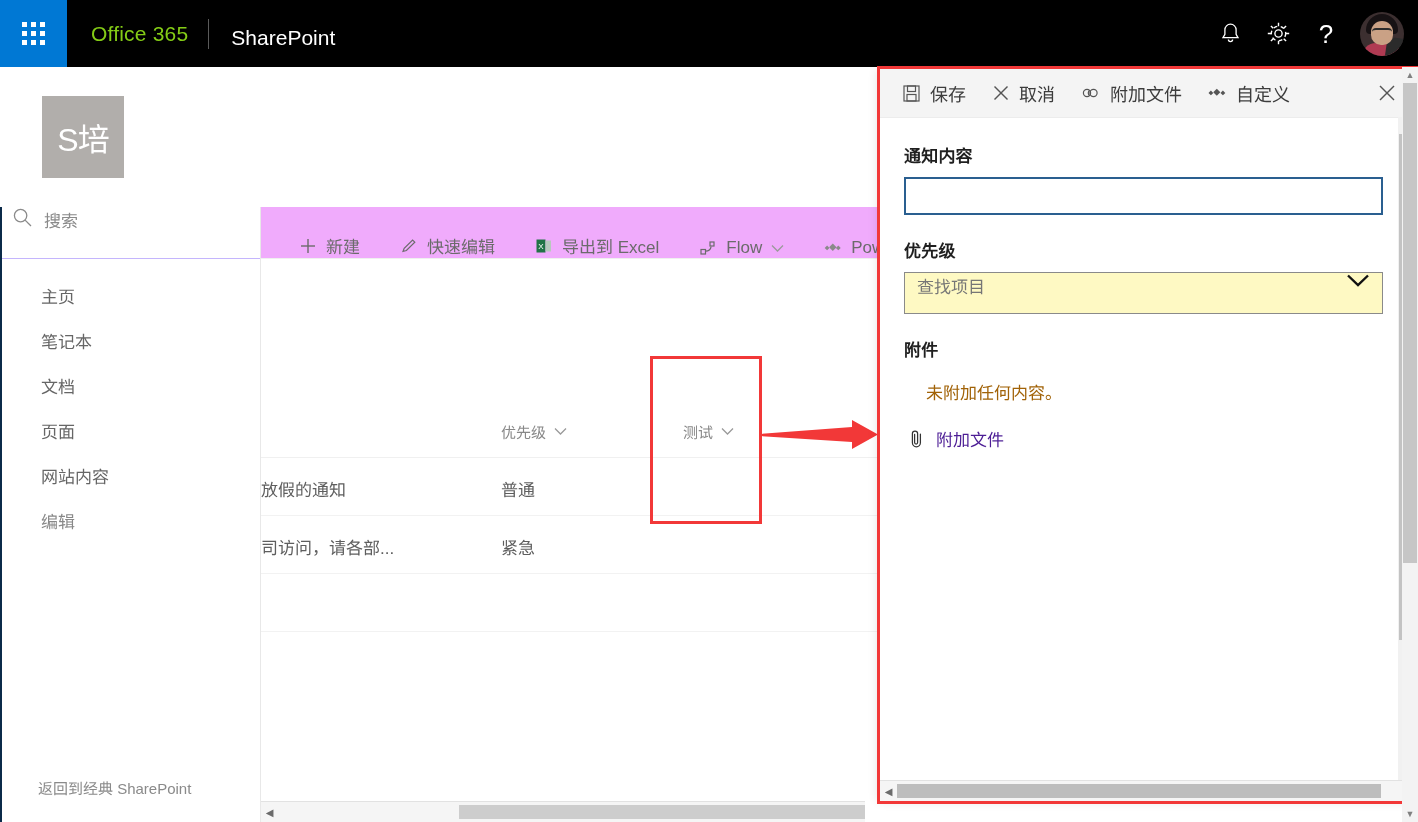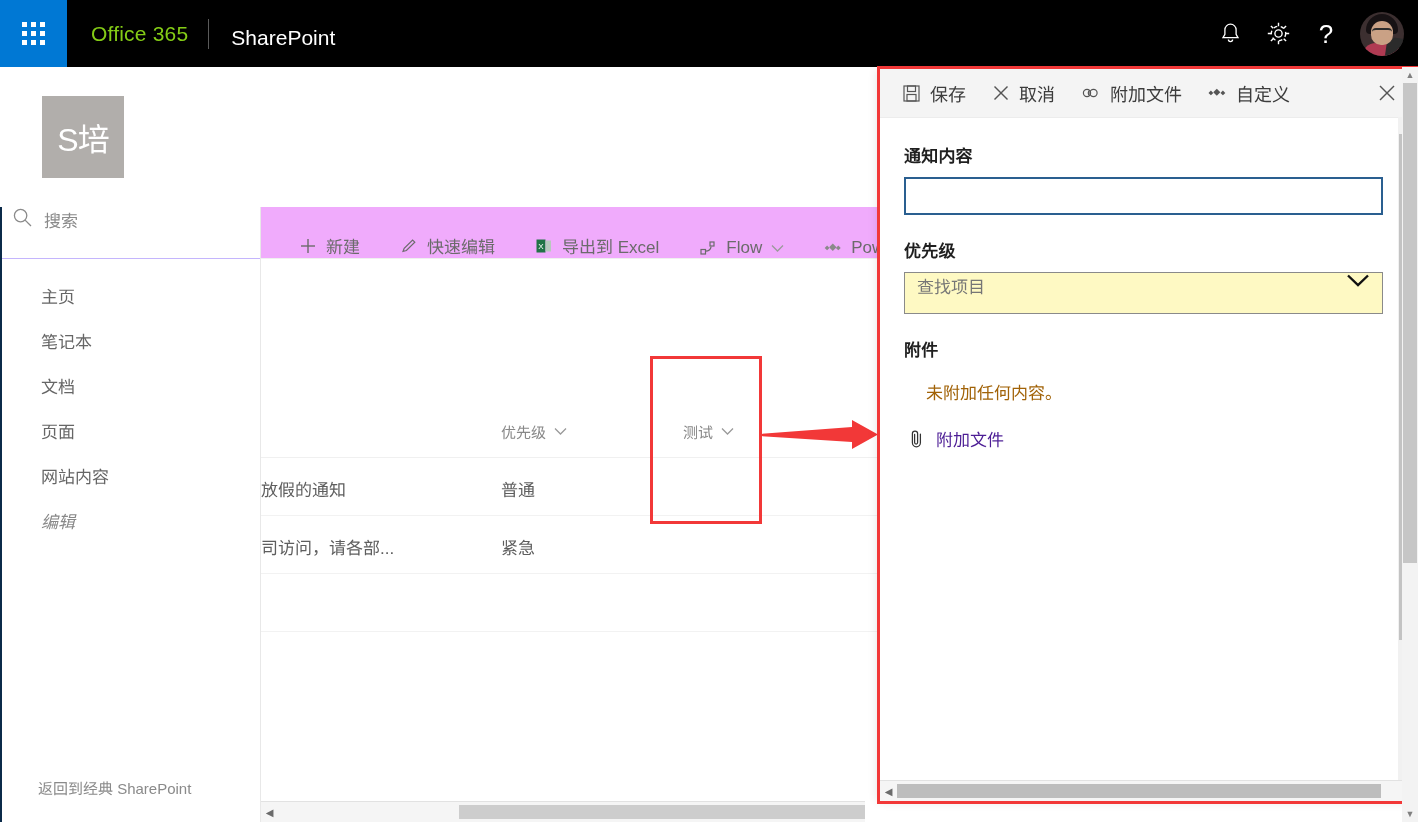--- a/index.html
+++ b/index.html
@@ -95,21 +95,21 @@
     height: 51px; display: flex; padding-left: 12px;
     border-bottom: 1px solid #c4b5fd; cursor: text;
   }
   .search-row .mag { width: 22px; height: 22px; margin-right: 10px; }
   .search-ph { color: #8a8a8a; font-size: 17px; }
   .nav-list { padding-top: 14px; }
   .nav-item {
     height: 45px; display: flex; align-items: center; padding-left: 41px;
     color: #666666; font-size: 17px; cursor: pointer; white-space: nowrap;
   }
-  .nav-edit { color: #888888; font-style: italic; }
+  .nav-edit { color: #888888; }
   .classic-link {
     position: absolute; left: 38px; bottom: 24px;
     color: #8a8a8a; font-size: 15px; cursor: pointer; white-space: nowrap;
   }
   .leftnav-accent {
     position:absolute; left:0; top:0; width:2px; height:615px; background:#0b2a49;
   }
 
   
   .listarea {

